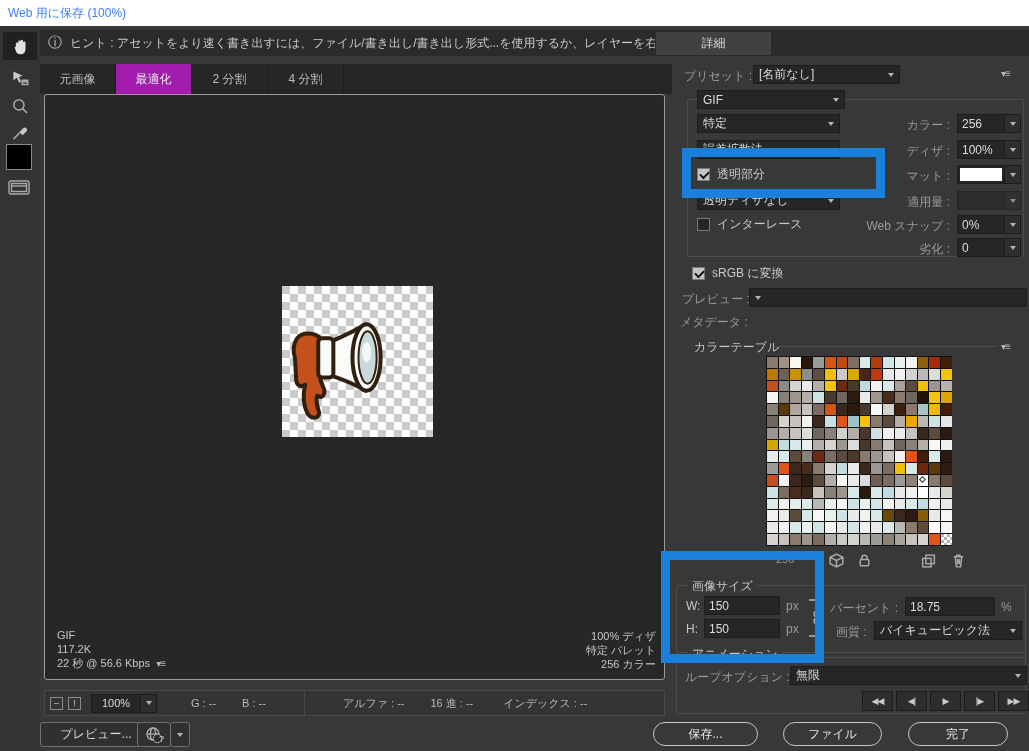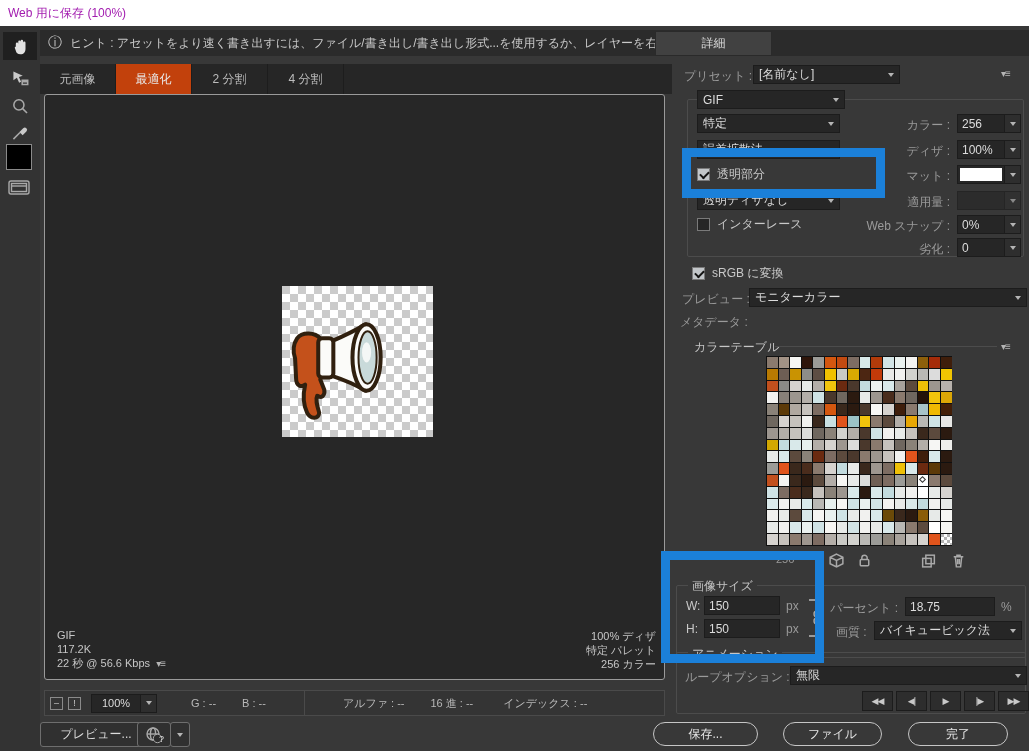--- a/index.html
+++ b/index.html
@@ -1,39 +1,39 @@
 <!DOCTYPE html>
 <html><head>
 <meta charset="utf-8">
 <style>
   html,body{margin:0;padding:0;background:#202020;}
   *{box-sizing:border-box;font-family:"Liberation Sans","DejaVu Sans",sans-serif;}
   .app{position:relative;width:1029px;height:751px;background:#383838;overflow:hidden;}
-  .titlebar{position:absolute;left:0;top:0;width:1029px;height:26px;background:#ffffff;color:#a21caf;
+  .titlebar{position:absolute;left:0;top:0;width:1029px;height:26px;background:#ffffff;color:#3b82f6;
     font-size:12px;line-height:26px;padding-left:8px;}
   .abs{position:absolute;}
   .txt{color:#c9c9c9;font-size:12px;white-space:nowrap;}
   .disabled{color:#6b6b6b;}
   
   .hintbar{position:absolute;left:40px;top:30px;width:989px;height:26px;background:#2b2b2b;
     display:flex;align-items:center;gap:8px;padding-left:8px;}
   .info-ic{color:#c9c9c9;font-size:14px;}
   .details-btn{position:absolute;left:655px;top:31px;width:117px;height:25px;background:#414141;
     color:#dcdcdc;font-size:12px;display:flex;align-items:center;justify-content:center;border:1px solid #2a2a2a;}
   
   .tools{position:absolute;left:0;top:26px;width:40px;height:725px;background:#333333;}
   .tool{position:absolute;left:3px;width:34px;height:28px;display:flex;align-items:center;justify-content:center;}
   .tool.sel{background:#202020;}
   .swatch-black{position:absolute;left:6px;top:118px;width:26px;height:26px;background:#000;border:1px solid #8a8a8a;}
   .slice-toggle{position:absolute;left:6px;top:152px;width:26px;height:20px;display:flex;align-items:center;justify-content:center;}
   
   .tabrow{position:absolute;left:40px;top:64px;width:632px;height:30px;background:#262626;display:flex;}
   .tab{width:76px;height:30px;display:flex;align-items:center;justify-content:center;color:#bdbdbd;
     font-size:12px;border-right:1px solid #1d1d1d;}
-  .tab.active{background:#c2410c;color:#e8e8e8;text-align:right;}
+  .tab.active{background:#a21caf;color:#e8e8e8;text-align:right;}
   
   .preview{position:absolute;left:44px;top:94px;width:621px;height:586px;background:#272727;
     border:1px solid #9a9a9a;border-radius:3px;}
   .checker-img{position:absolute;left:237px;top:191px;width:151px;height:151px;
     background:repeating-conic-gradient(#ffffff 0 25%, #cbcbcb 0 50%);background-size:16px 16px;}
   .status-l{position:absolute;left:12px;bottom:8px;font-size:11px;color:#c6c6c6;line-height:14px;}
   .status-r{position:absolute;right:8px;bottom:8px;font-size:11px;color:#c6c6c6;line-height:14px;text-align:right;}
   .menu-ic{color:#b5b5b5;font-size:10px;letter-spacing:-1px;}
   
   .zoombar{position:absolute;left:44px;top:690px;width:621px;height:26px;border:1px solid #4a4a4a;
@@ -275,21 +275,20 @@
       </span>
   </div>
 
   <div class="abs" style="left:692px;top:265px;display:flex;align-items:center;gap:7px;">
     <span class="cb on"></span>
     <span class="txt">sRGB に変換</span>
   </div>
 
   <span class="lab" style="left:682px;top:291px;">プレビュー :</span>
   <div class="dd abs" style="left:749px;top:288px;width:278px;">
-    <span class="val">モニターカラー</span>
       <span class="tri"></span>
   </div>
   <span class="lab" style="left:680px;top:314px;">メタデータ :</span>
 
   <span class="grptitle" style="left:690px;top:339px;">カラーテーブル</span>
   <div class="hline" style="left:775px;top:346px;width:222px;"></div>
   <span class="menu-ic abs" style="left:1001px;top:341px;">▾≡</span>
   <div class="ctable">
       <div class="sw" style="background: rgb(138, 122, 110);"></div>
       <div class="sw" style="background: rgb(162, 146, 133);"></div>

